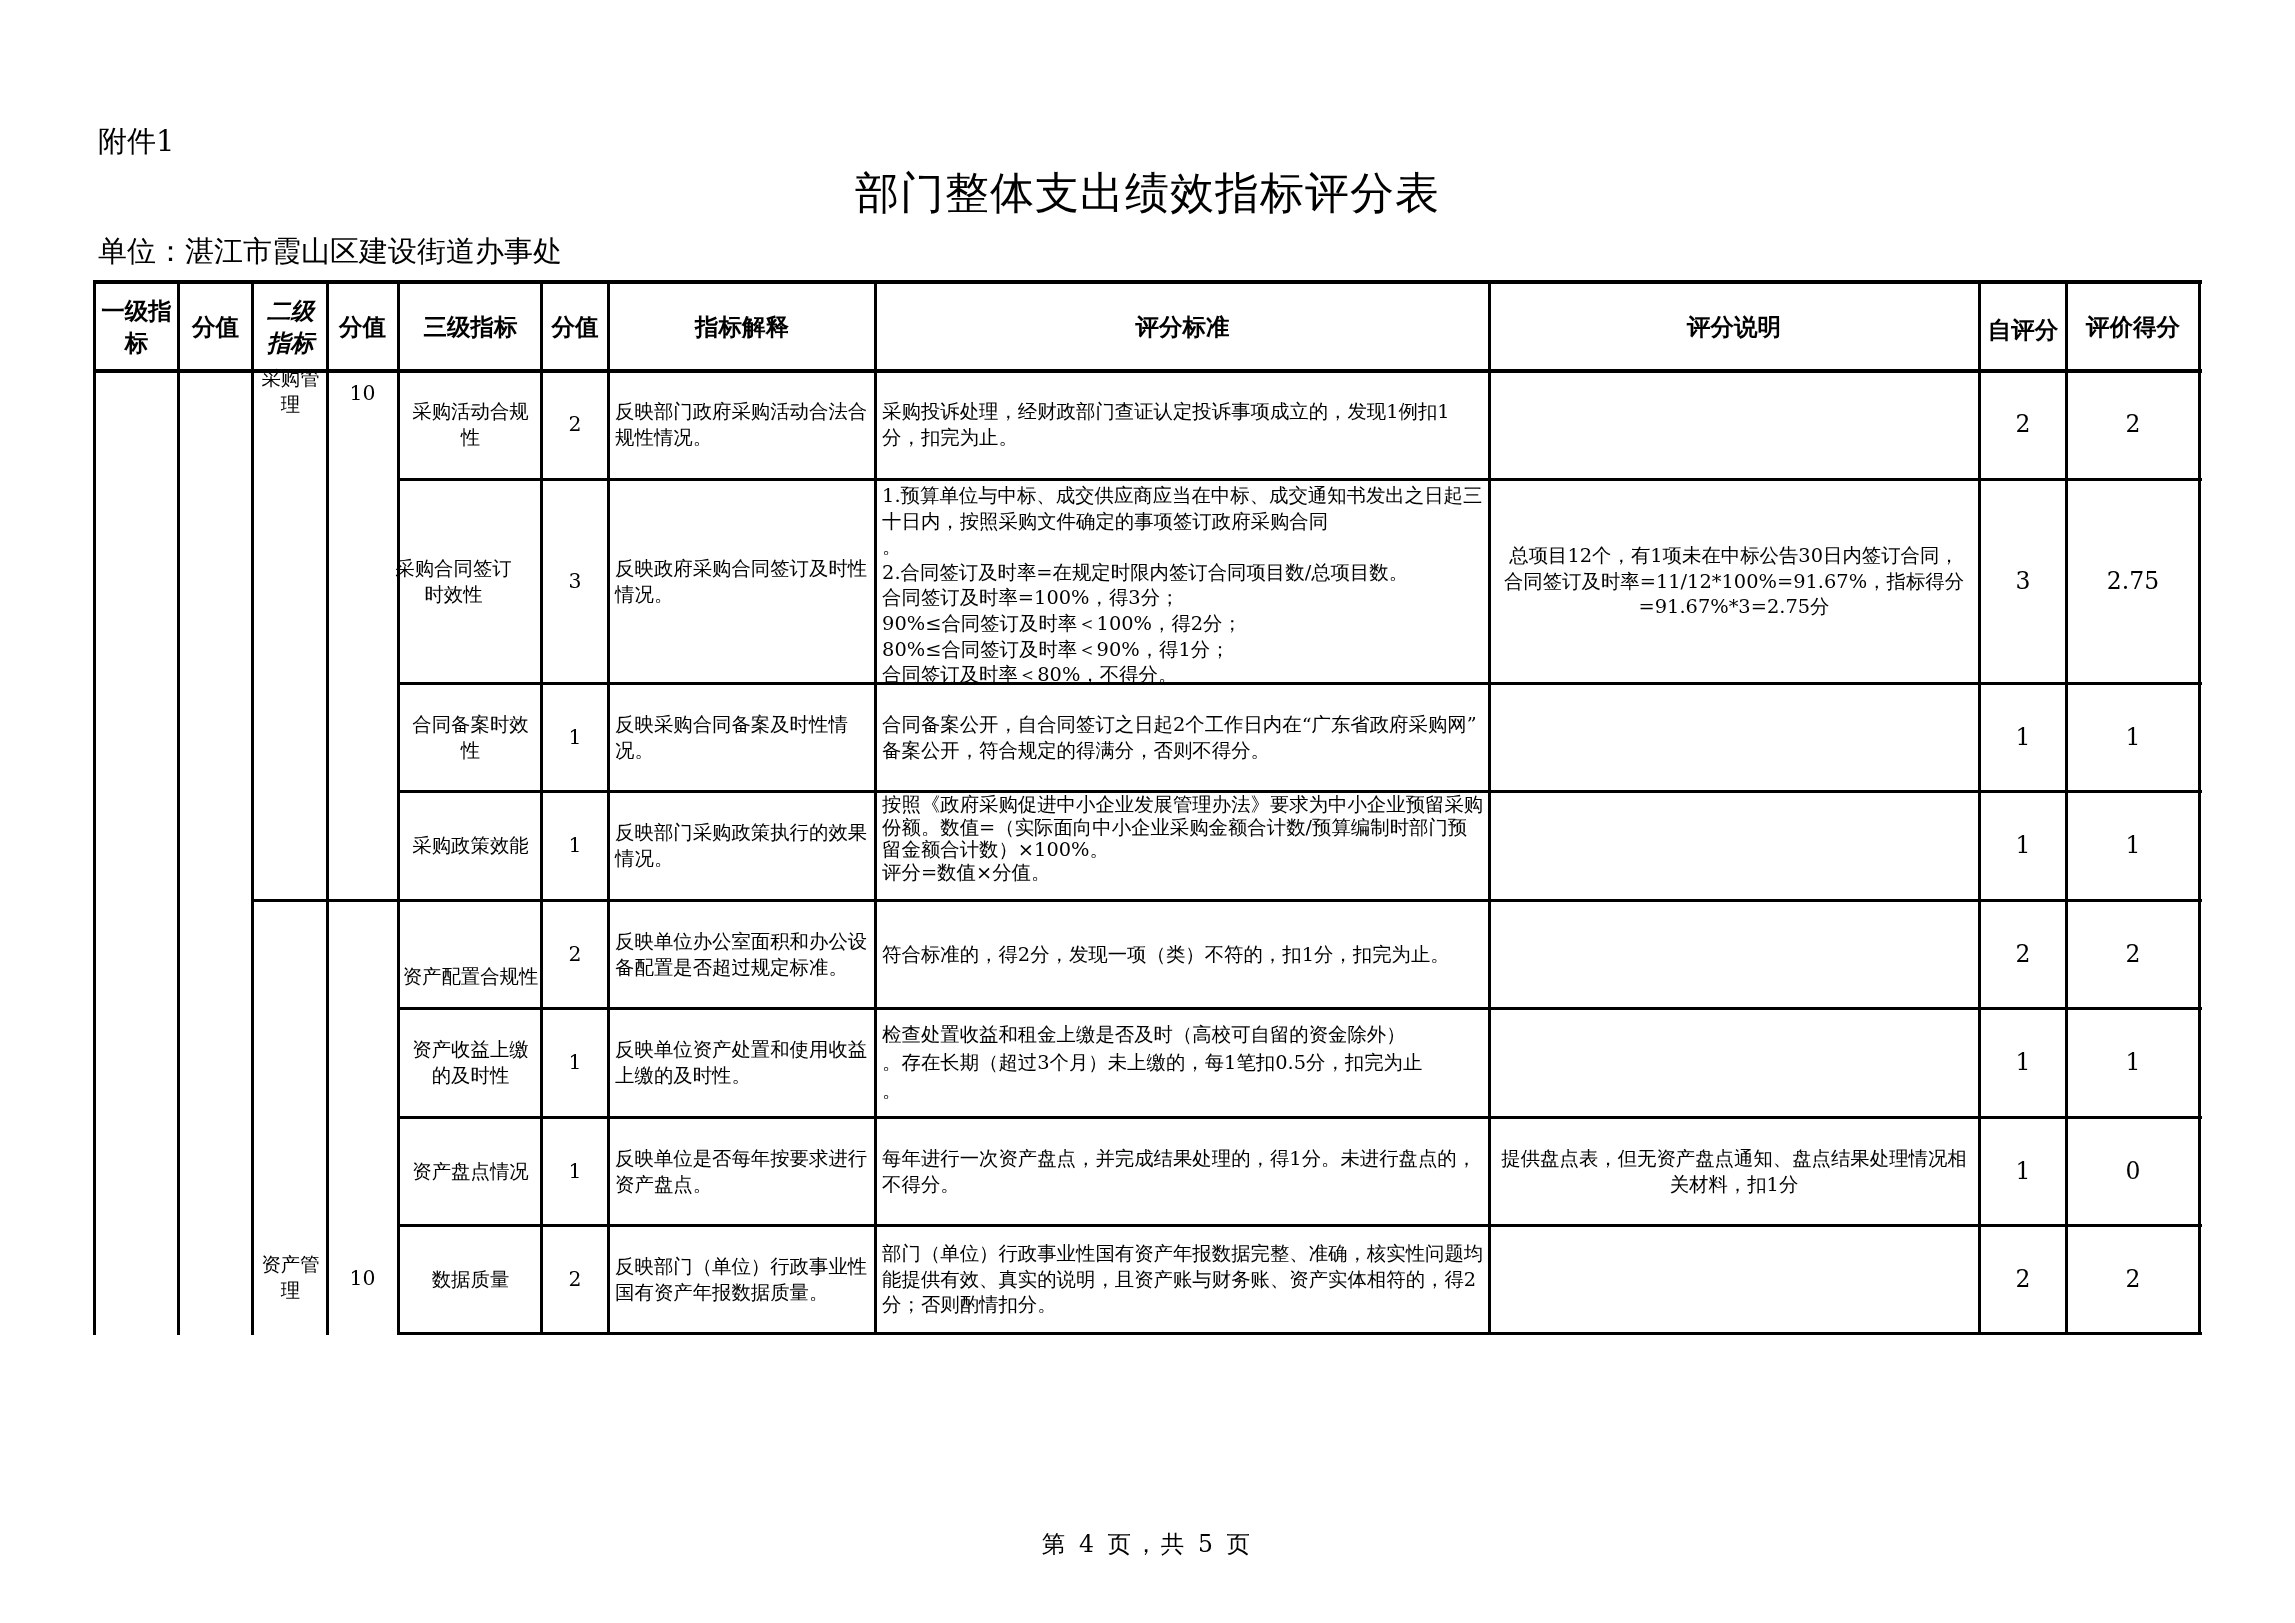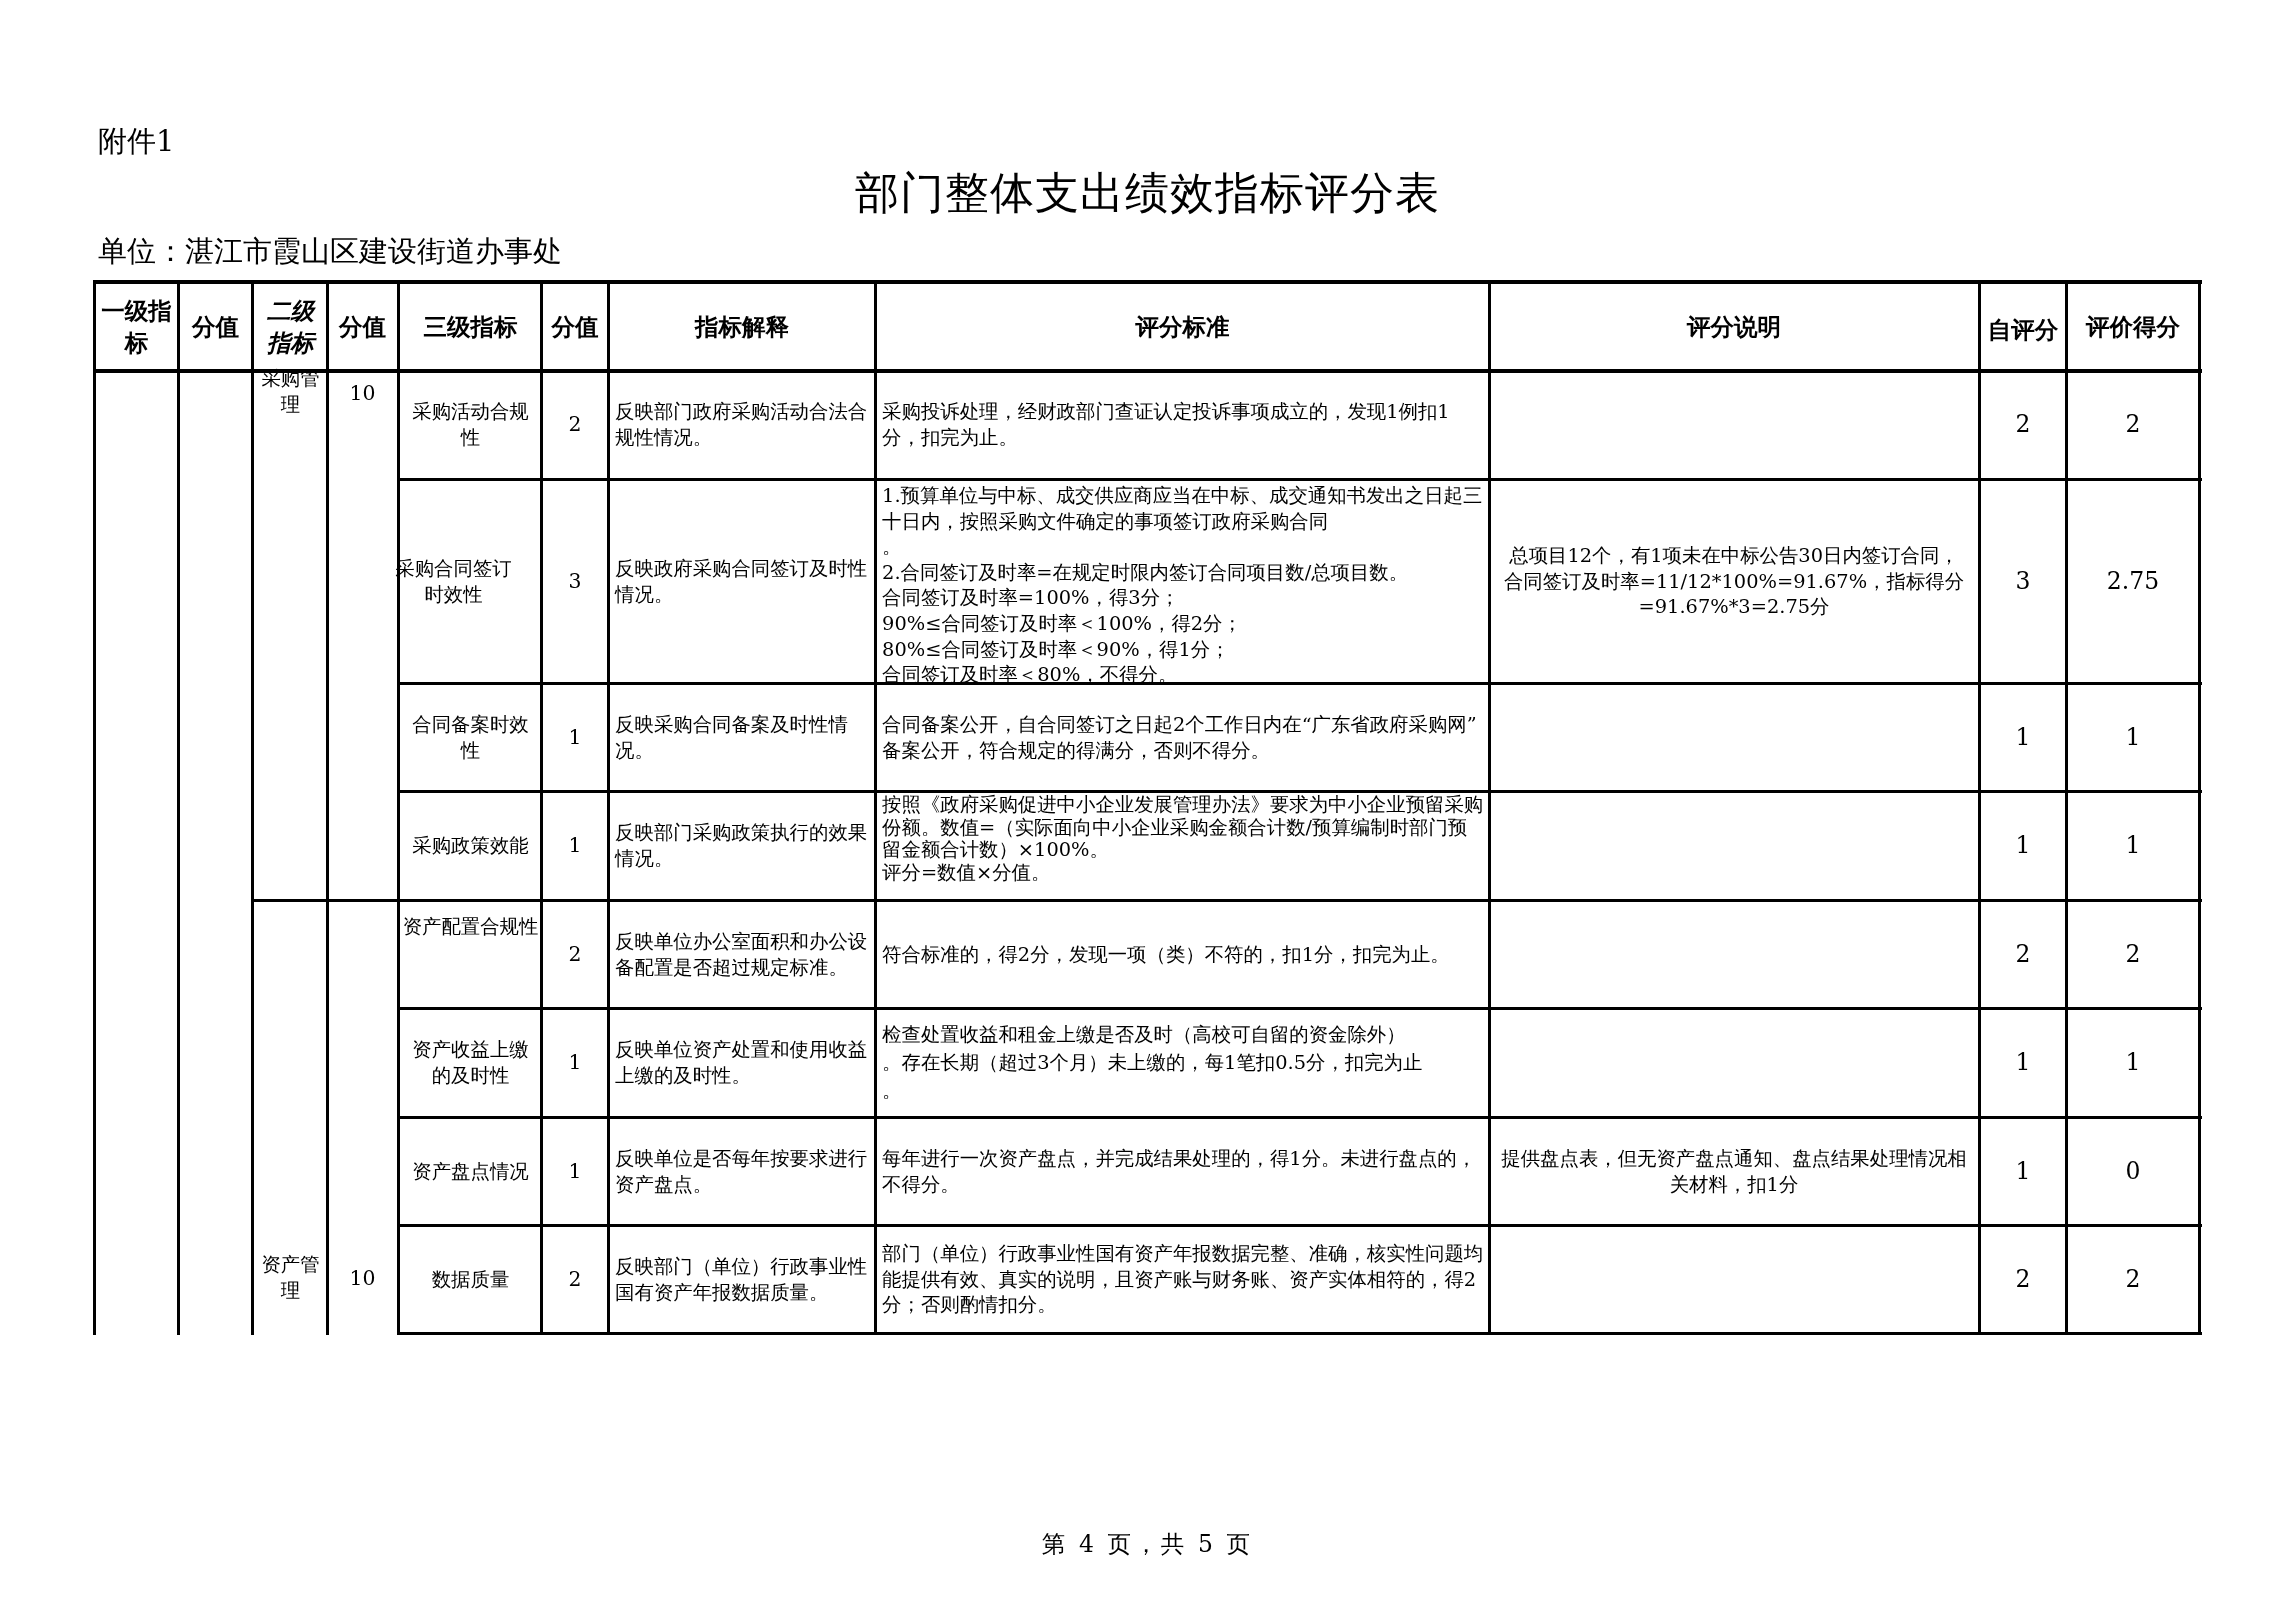--- a/index.html
+++ b/index.html
@@ -121,21 +121,21 @@
     <div class="cell center num" style="left:543px; top:793px; width:64px; height:105px;">1</div>
     <div class="cell left txt" style="left:612px; top:793px; width:261px; height:105px; padding:0 3.1px;">反映部门采购政策执行的效果情况。</div>
     <div class="cell left txt multi clip" style="left:879px; top:794px; width:608px; height:104px; padding:0 3.1px; line-height:22.5px;">按照《政府采购促进中小企业发展管理办法》要求为中小企业预留采购份额。数值=（实际面向中小企业采购金额合计数/预算编制时部门预留金额合计数）×100%。
 评分=数值×分值。</div>
     <div class="cell center txt" style="left:1491px; top:793px; width:486px; height:105px; padding:0 10.2px;"></div>
     <div class="cell center numbig" style="left:1981px; top:793px; width:84px; height:105px;">1</div>
     <div class="cell center numbig" style="left:2068px; top:793px; width:130px; height:105px;">1</div>
   </div>
 
   <div>
-    <div class="cell center txt" style="left:400px; top:874px; width:141px; height:105px; padding:0 0;">资产配置合规性</div>
+    <div class="cell center txt" style="left:400px; top:924px; width:141px; height:105px; padding:0 0;">资产配置合规性</div>
     <div class="cell center num" style="left:543px; top:902px; width:64px; height:105px;">2</div>
     <div class="cell left txt" style="left:612px; top:902px; width:261px; height:105px; padding:0 3.1px;">反映单位办公室面积和办公设备配置是否超过规定标准。</div>
     <div class="cell left txt" style="left:879px; top:902px; width:608px; height:105px; padding:0 3.1px;">符合标准的，得2分，发现一项（类）不符的，扣1分，扣完为止。</div>
     <div class="cell center txt" style="left:1491px; top:902px; width:486px; height:105px; padding:0 10.2px;"></div>
     <div class="cell center numbig" style="left:1981px; top:902px; width:84px; height:105px;">2</div>
     <div class="cell center numbig" style="left:2068px; top:902px; width:130px; height:105px;">2</div>
   </div>
 
   <div>
     <div class="cell center txt" style="left:400px; top:1010px; width:141px; height:105px; padding:0 5.1px;">资产收益上缴的及时性</div>

